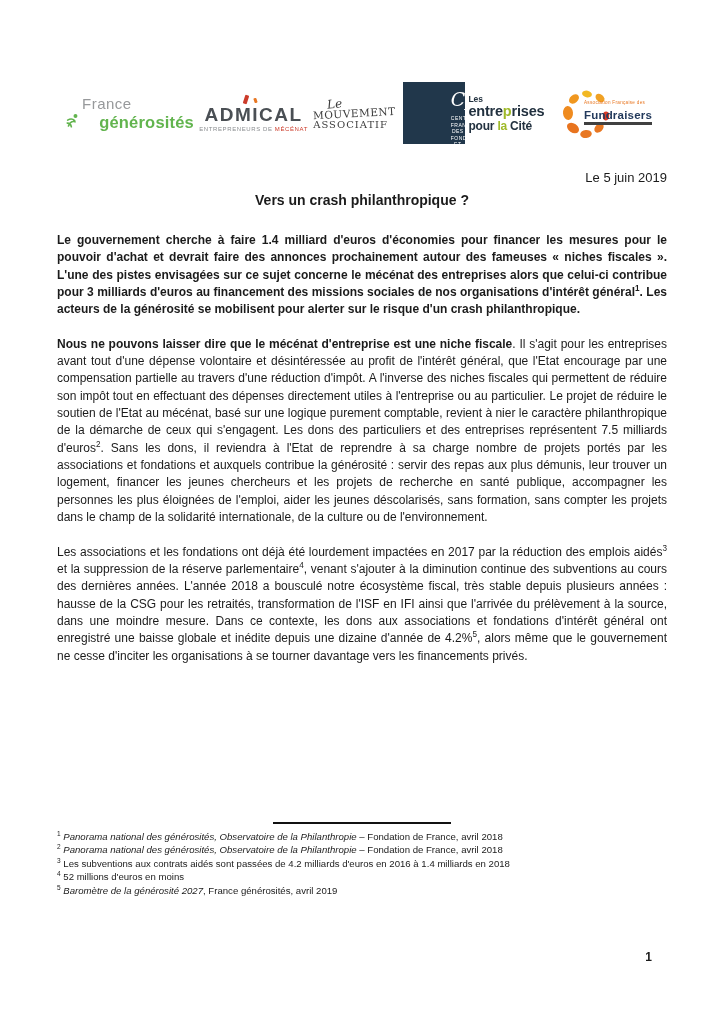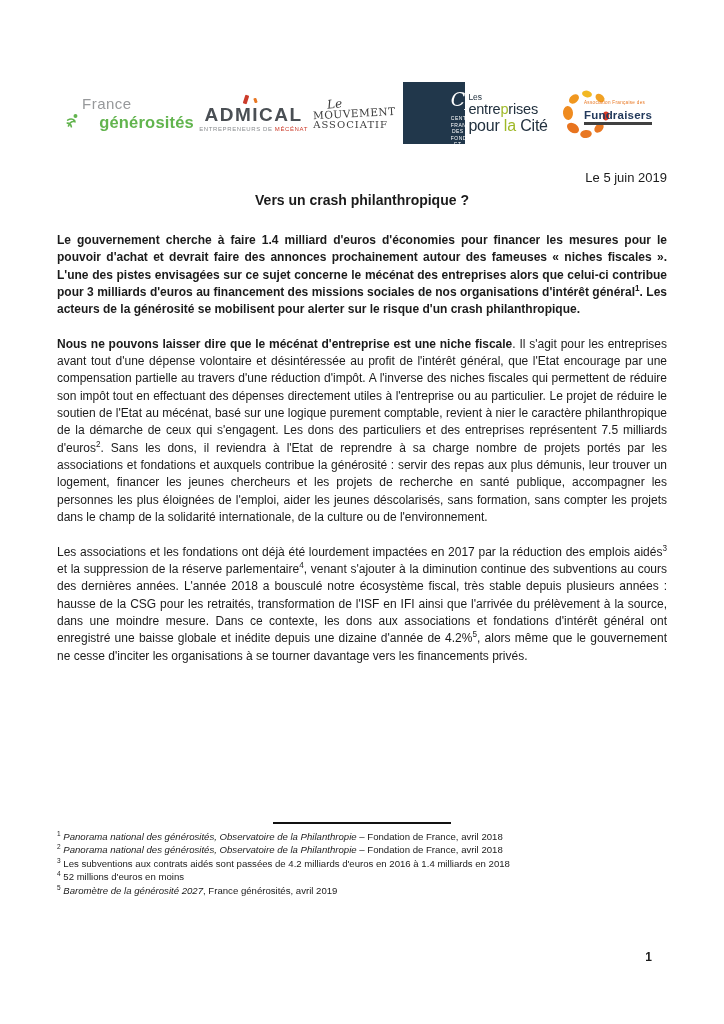--- a/index.html
+++ b/index.html
@@ -38,24 +38,24 @@
   .mva-l1 { font-size:12px; font-style:italic; margin-left:14px; transform:rotate(-6deg); line-height:11px; }
   .mva-l2 { font-size:10.5px; letter-spacing:.5px; transform:rotate(-3deg); line-height:12px; }
   .mva-l3 { font-size:10px; letter-spacing:1px; line-height:12px; }
 
   
   .cff { width:62px; height:62px; background:#21374b; color:#ffffff; text-align:center; padding-top:6px;padding-left:48px; }
   .cff-mono { font-family:"DejaVu Serif", serif; font-style:italic; font-size:19px; line-height:22px; }
   .cff-sub { margin-top:5px; font-size:5px; letter-spacing:.5px; line-height:6.5px; }
 
   
-  .epc { width:88px; color:#22313f; font-weight:400; line-height:1; }
+  .epc { width:88px; color:#22313f; font-weight:700; line-height:1; }
   .epc-l1 { font-size:8.5px; margin-bottom:1px; }
   .epc-l2 { font-size:14.5px; letter-spacing:-.2px; }
-  .epc-l3 { font-size:16px; letter-spacing:-.2px; margin-top:1px; }
+  .epc-l3 { font-size:12px; letter-spacing:-.2px; margin-top:1px; }
   .epc .green { color:#9fb928; }
 
   
   .fun { width:106px; height:58px; }
   .fun-svg { position:absolute; left:0; top:2px; }
   .fun-text { position:absolute; left:24px; top:16px; }
   .fun-small { font-size:4.6px; color:#e87722; letter-spacing:.3px; }
   .fun-title { font-size:11.5px; font-weight:700; color:#233a5c; letter-spacing:.2px; border-bottom:3px solid #404040; display:inline-block; padding-bottom:1px; }
 
   

